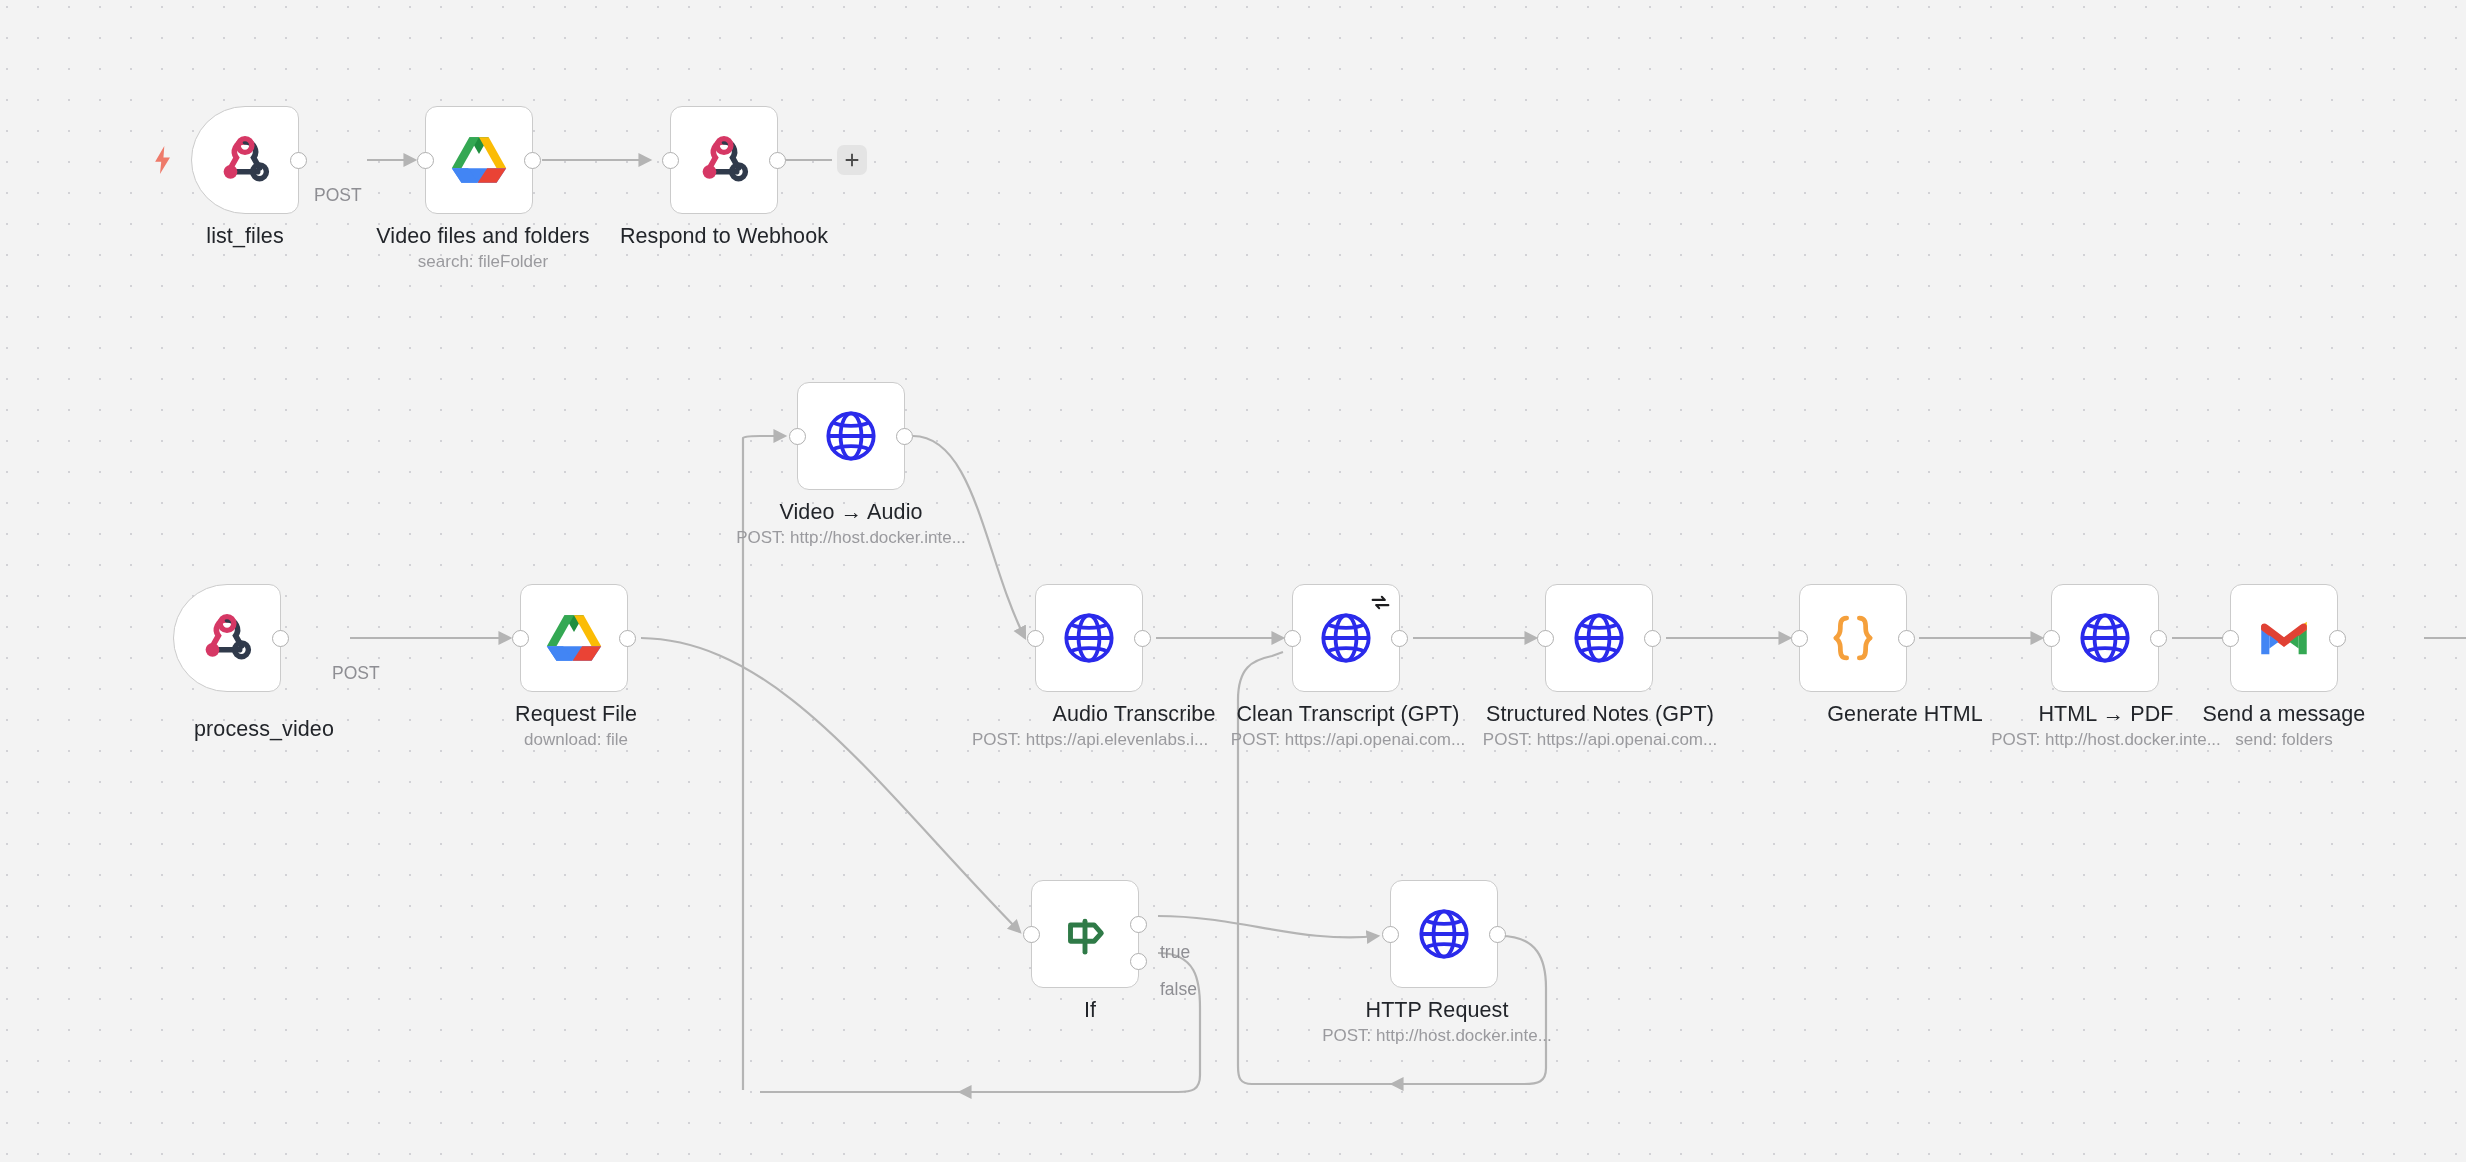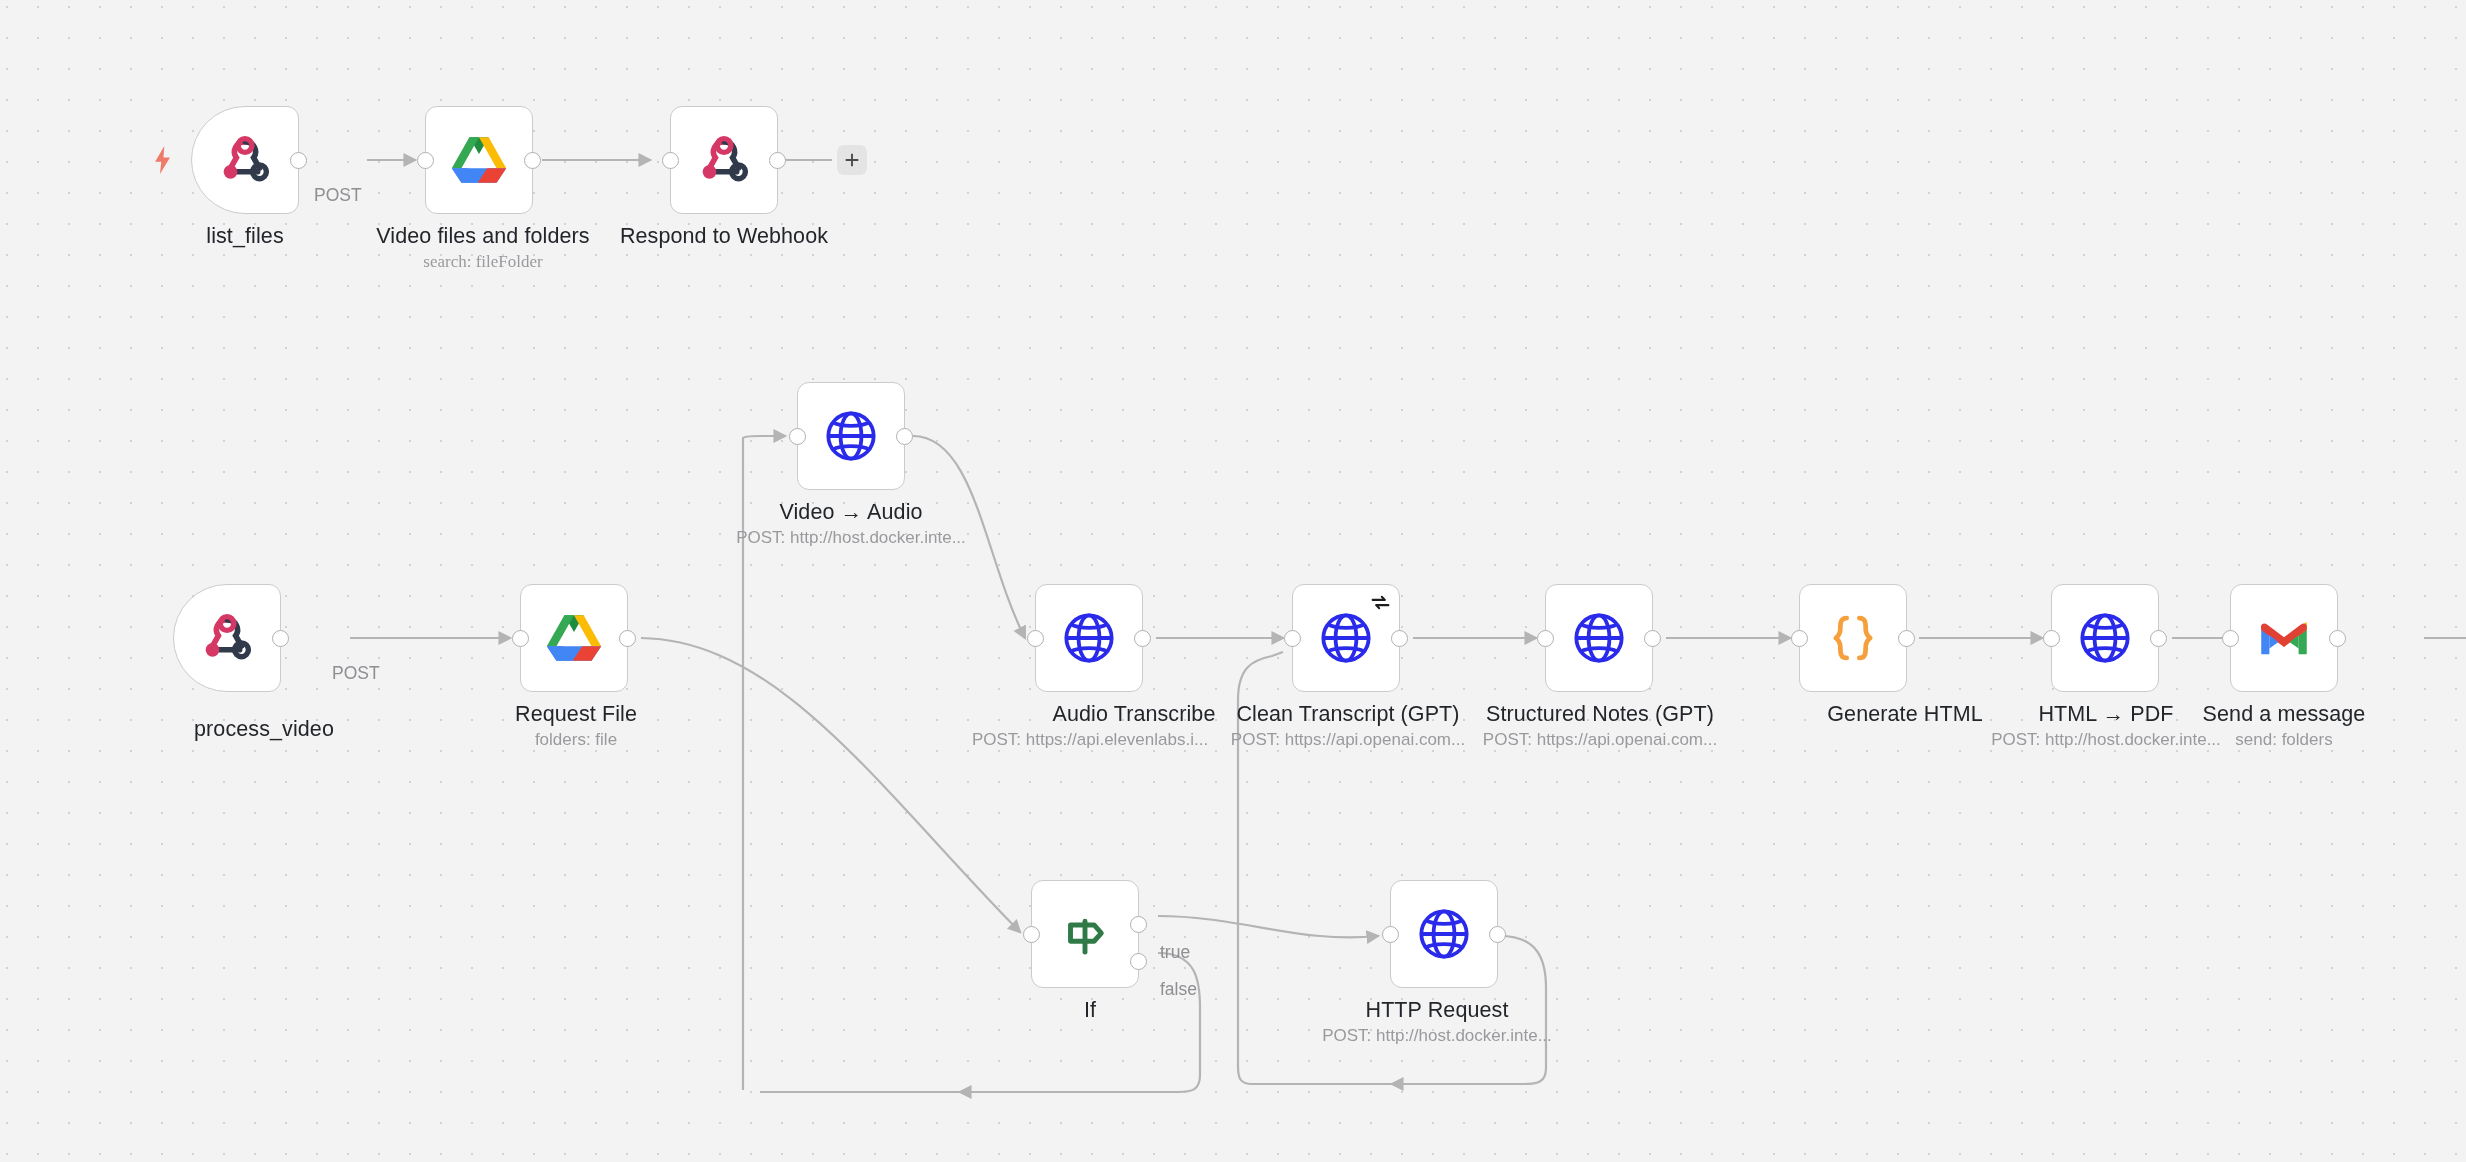--- a/index.html
+++ b/index.html
@@ -174,21 +174,21 @@
       <path d="M21.3 4 L2 38 L12.6 38 L32 4 Z" fill="#34a853"></path>
       <path d="M42.7 4 L62 38 L51.4 38 L32 4 Z" fill="#fbbc05"></path>
       <path d="M2 38 L12.6 54 H51.4 L62 38 Z" fill="#4285f4"></path>
       <path d="M51.4 54 L62 38 H41 L30.5 54 Z" fill="#ea4335"></path>
       <path d="M2 38 L12.6 54 H30.5 L20 38 Z" fill="#4285f4"></path>
     </svg>
     <span class="port in"></span>
     <span class="port out"></span>
   </div>
   <div class="label" style="left:483px; top:224px;">Video files and folders</div>
-  <div class="sublabel" style="left:483px; top:252px;font-family:Liberation Serif, serif;">search: fileFolder</div>
+  <div class="sublabel" style="left:483px; top:252px;">search: fileFolder</div>
 
   <div class="node" style="left:670px; top:106px;">
     <svg class="node-icon" viewBox="0 0 64 64">
       <g fill="none" stroke-linecap="round">
         <path d="M31 12 A11 11 0 0 0 22.5 29.5 L16 41" stroke="#d63865" stroke-width="6.2"></path>
         <path d="M32.5 12 A11 11 0 0 1 41.5 29.5 L48 41" stroke="#303a4b" stroke-width="6.2"></path>
         <path d="M18 45 H46" stroke="#303a4b" stroke-width="6.2"></path>
       </g>
       <circle cx="32" cy="16" r="7.6" fill="none" stroke="#d63865" stroke-width="6"></circle>
       <circle cx="16" cy="45" r="7.6" fill="#d63865"></circle>
@@ -228,21 +228,21 @@
       <path d="M21.3 4 L2 38 L12.6 38 L32 4 Z" fill="#34a853"></path>
       <path d="M42.7 4 L62 38 L51.4 38 L32 4 Z" fill="#fbbc05"></path>
       <path d="M2 38 L12.6 54 H51.4 L62 38 Z" fill="#4285f4"></path>
       <path d="M51.4 54 L62 38 H41 L30.5 54 Z" fill="#ea4335"></path>
       <path d="M2 38 L12.6 54 H30.5 L20 38 Z" fill="#4285f4"></path>
     </svg>
     <span class="port in"></span>
     <span class="port out"></span>
   </div>
   <div class="label" style="left:576px; top:702px;">Request File</div>
-  <div class="sublabel" style="left:576px; top:730px;">folders: file</div>
+  <div class="sublabel" style="left:576px; top:730px;">download: file</div>
 
   <div class="node" style="left:797px; top:382px;">
     <svg class="node-icon" viewBox="0 0 64 64">
       <g fill="none" stroke="#2a2aeb" stroke-width="4.2">
         <circle cx="32" cy="32" r="25"></circle>
         <ellipse cx="32" cy="32" rx="11.5" ry="25"></ellipse>
         <path d="M7 32 H57"></path>
         <path d="M12 17 C20 22 44 22 52 17"></path>
         <path d="M12 47 C20 42 44 42 52 47"></path>
       </g>

